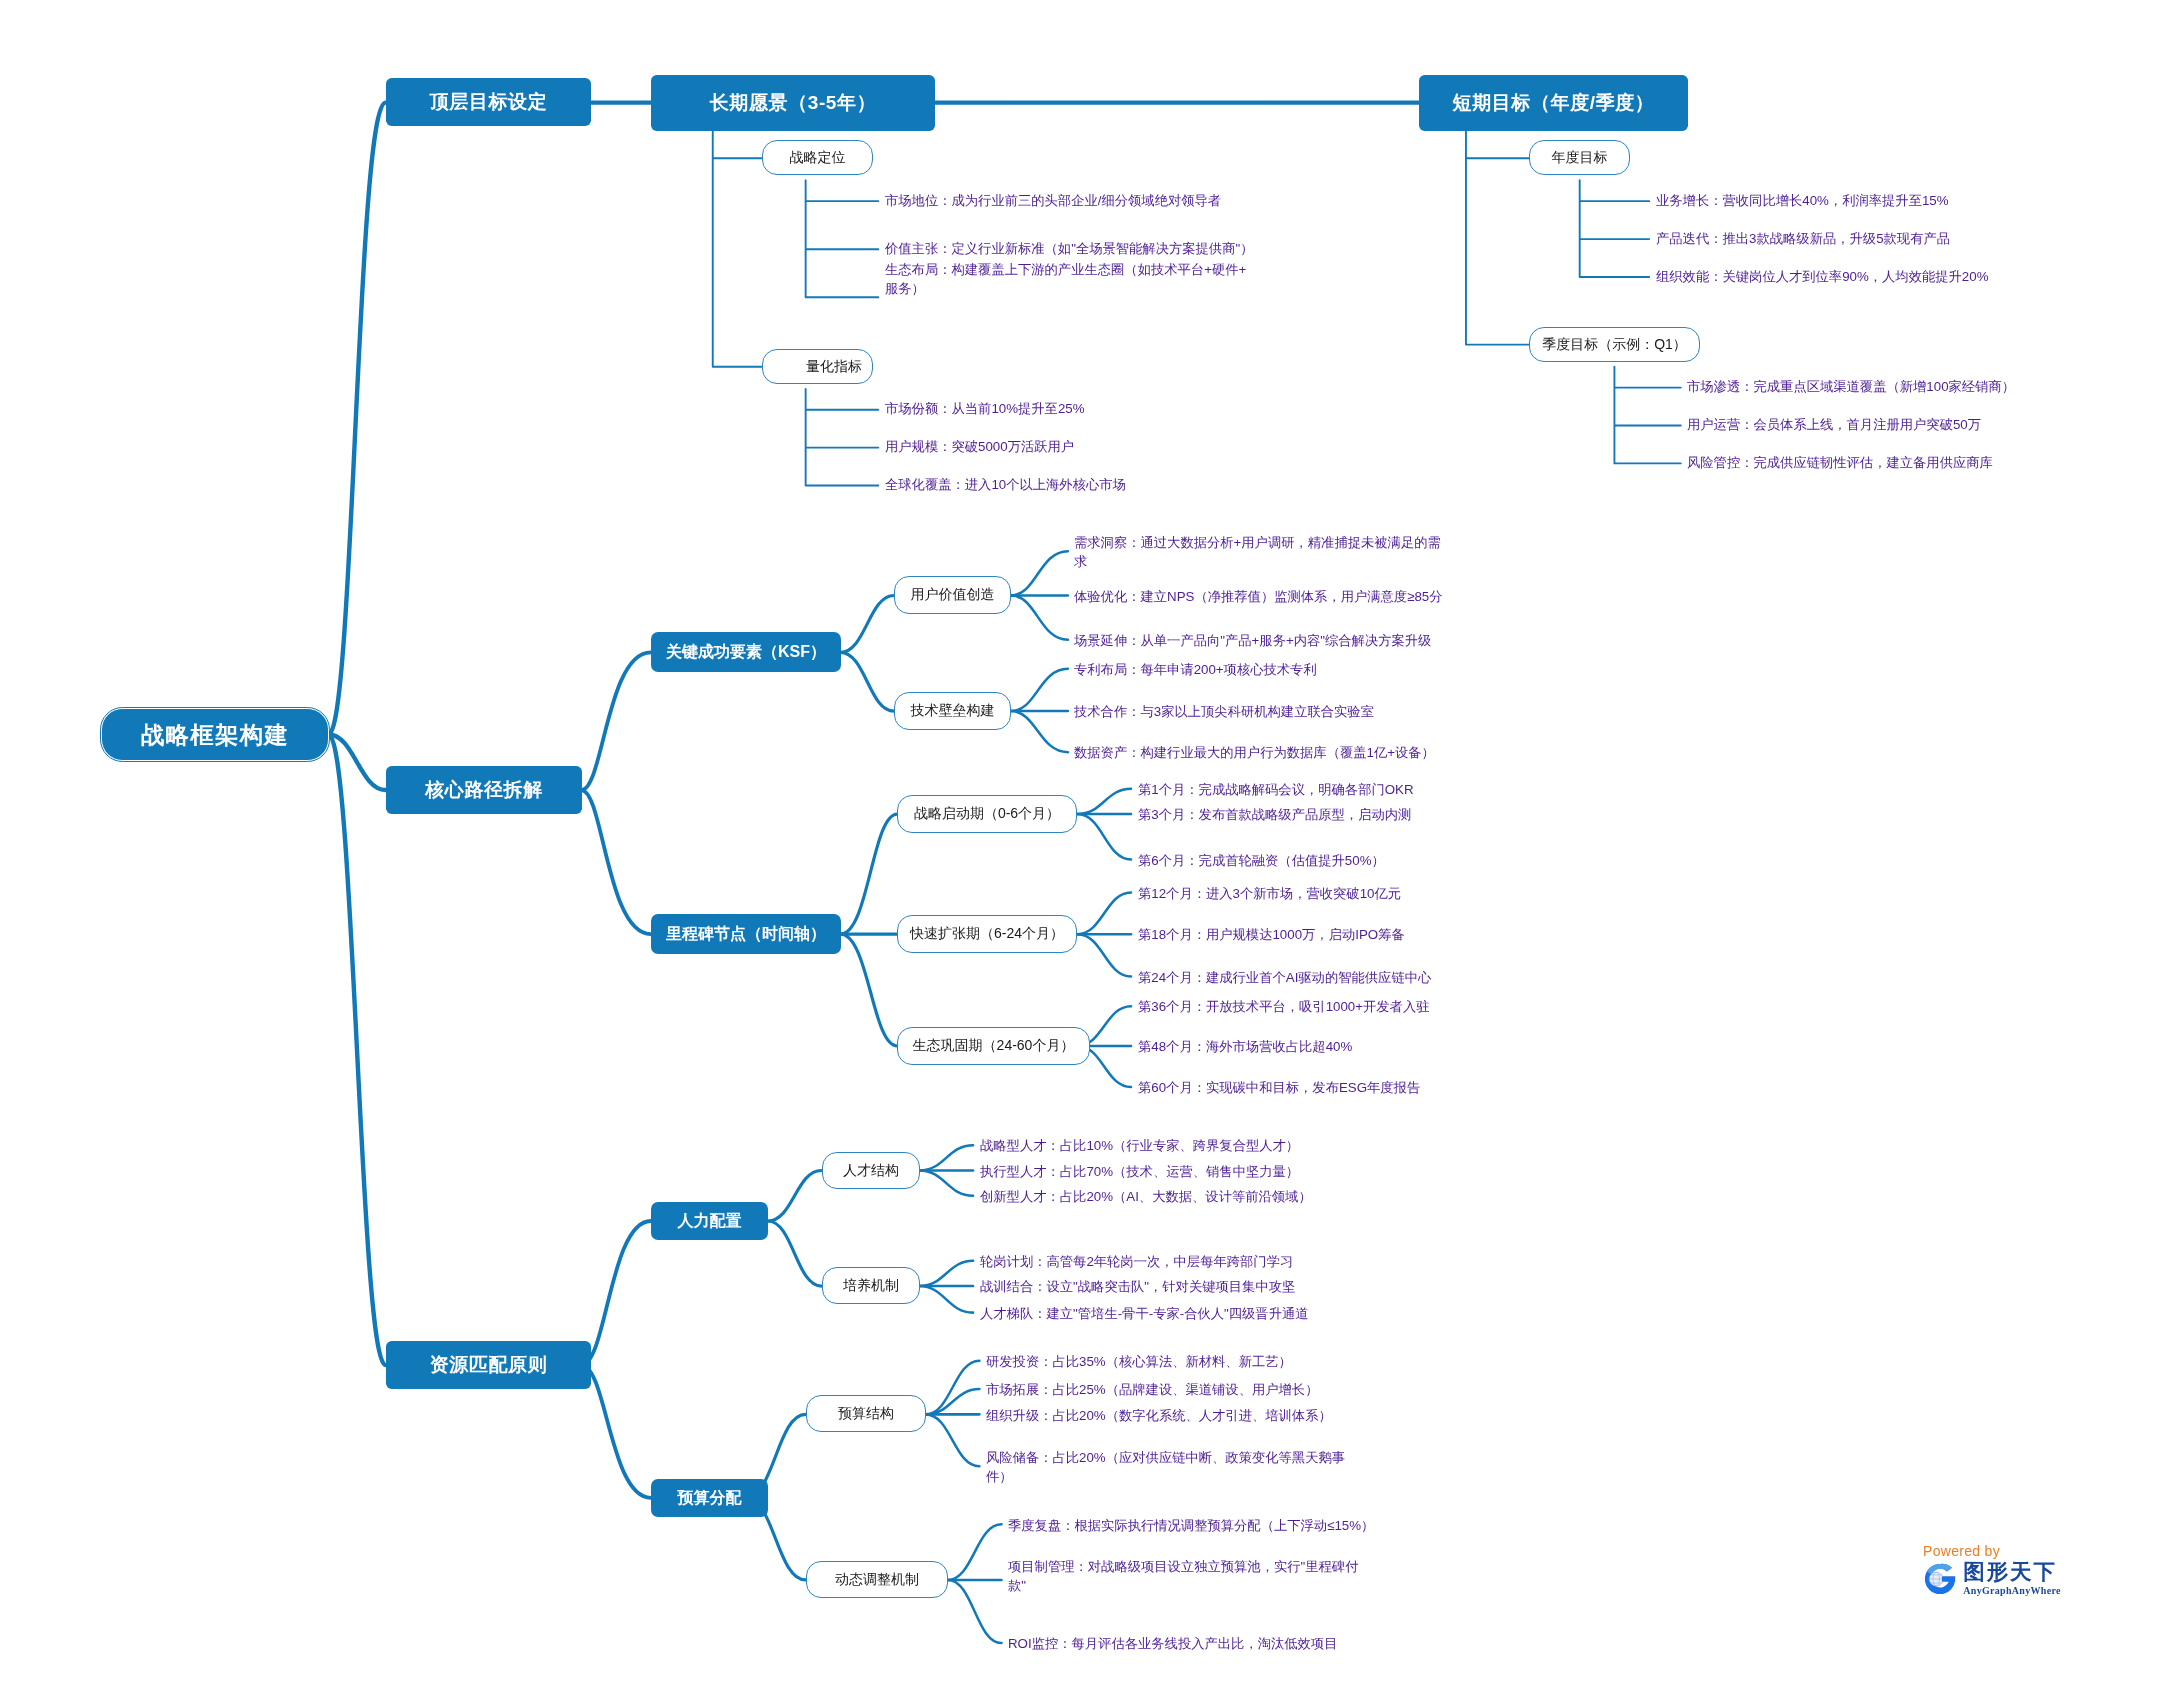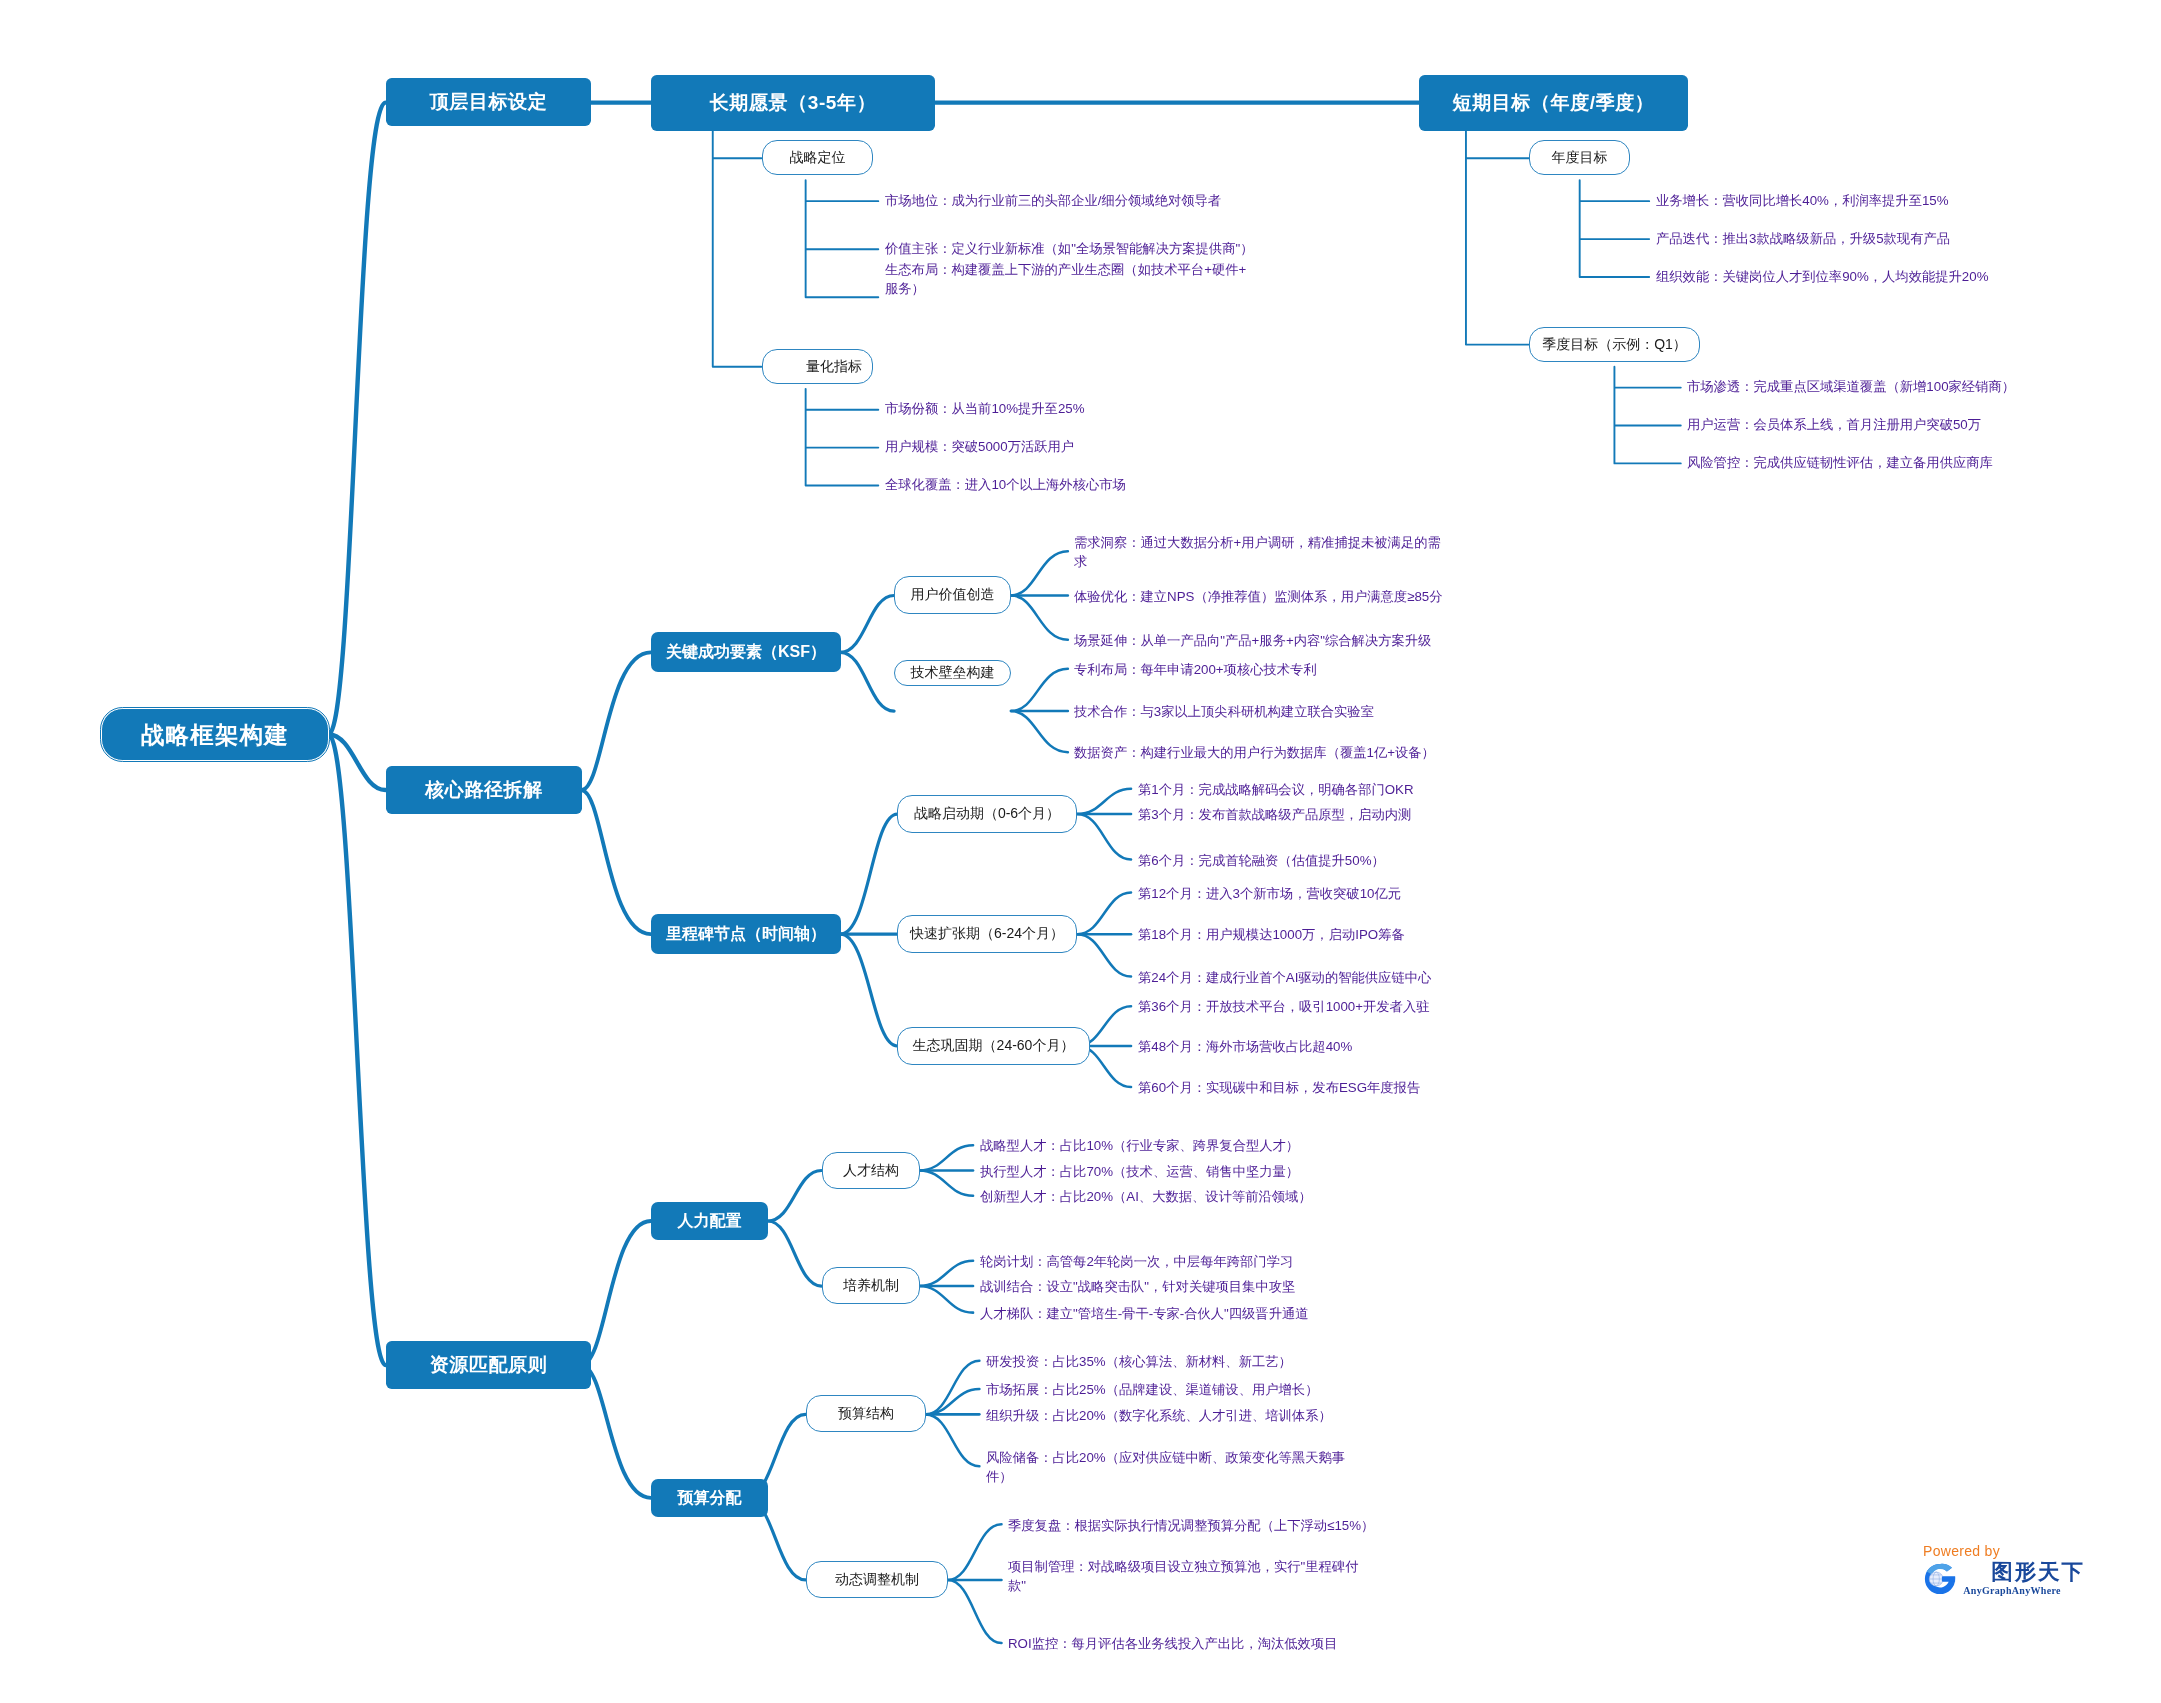--- a/index.html
+++ b/index.html
@@ -90,21 +90,20 @@
     letter-spacing: 0.3px;
   }
   #brand .logo-row { display: flex; align-items: center; gap: 6.3px; margin-top: 2.5px; }
   #brand .mark { width: 34px; height: 34px; flex: 0 0 34px; }
   #brand .cn {
     color: #19489b;
     font-size: 21.5px;
     font-weight: bold;
     letter-spacing: 1.9px;
     line-height: 1;
-    margin-left: 28px;
   }
   #brand .en {
     color: #19489b;
     font-family: "Liberation Serif", "DejaVu Serif", serif;
     font-size: 10px;
     font-weight: bold;
     letter-spacing: 0.3px;
     margin-top: 2px;
   }
 </style>
@@ -252,21 +251,21 @@
   </div>
 
   <div class="node n-l2" style="left:894px; top:576px; width:117px; height:38px;">
     <span>用户价值创造</span>
   </div>
   <div class="n-leaf" style="left:1074px; top:533px; width:474px;">需求洞察：通过大数据分析+用户调研，精准捕捉未被满足的需
 求</div>
   <div class="n-leaf" style="left:1074px; top:587px; width:569px;">体验优化：建立NPS（净推荐值）监测体系，用户满意度≥85分</div>
   <div class="n-leaf" style="left:1074px; top:631px; width:569px;">场景延伸：从单一产品向"产品+服务+内容"综合解决方案升级</div>
 
-  <div class="node n-l2" style="left:894px; top:660px; width:117px; height:26px;">
+  <div class="node n-l2" style="left:894px; top:692px; width:117px; height:38px;">
     <span>技术壁垒构建</span>
   </div>
   <div class="n-leaf" style="left:1074px; top:660px; width:569px;">专利布局：每年申请200+项核心技术专利</div>
   <div class="n-leaf" style="left:1074px; top:702px; width:569px;">技术合作：与3家以上顶尖科研机构建立联合实验室</div>
   <div class="n-leaf" style="left:1074px; top:743px; width:569px;">数据资产：构建行业最大的用户行为数据库（覆盖1亿+设备）</div>
 
   <div class="node n-l2" style="left:897px; top:795px; width:180px; height:38px;">
     <span>战略启动期（0-6个月）</span>
   </div>
   <div class="n-leaf" style="left:1138px; top:780px; width:569px;">第1个月：完成战略解码会议，明确各部门OKR</div>

